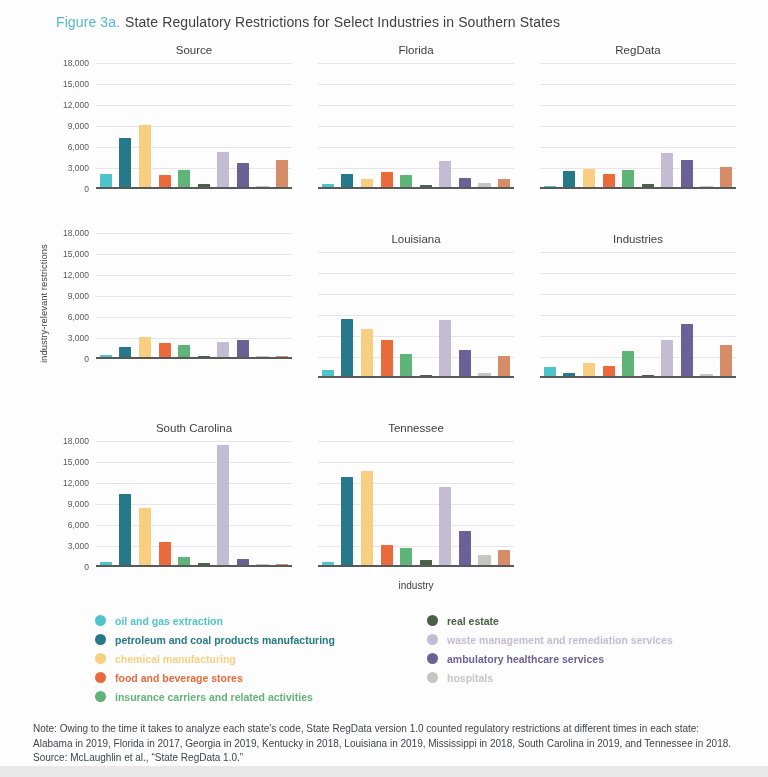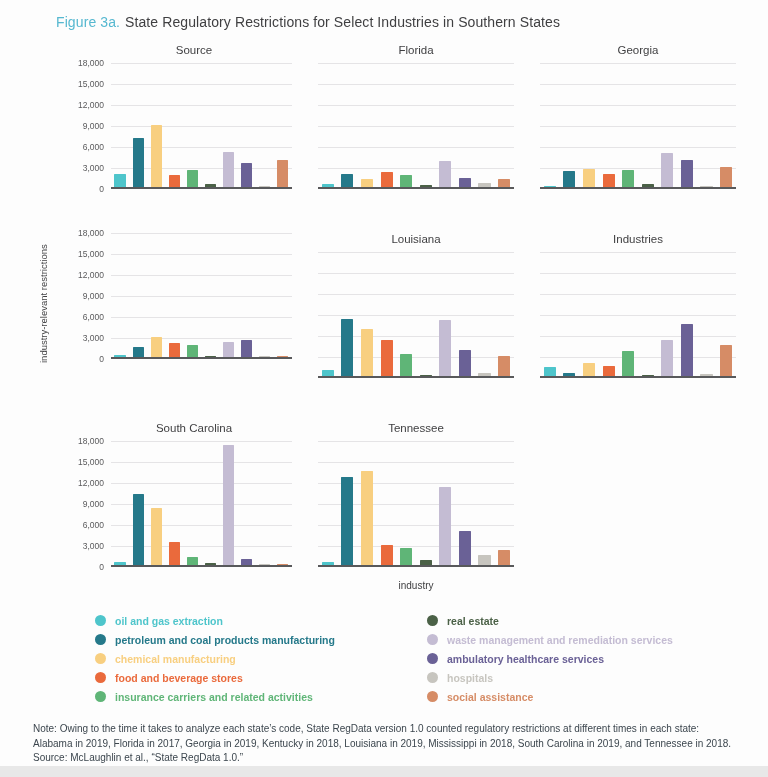--- a/index.html
+++ b/index.html
@@ -43,21 +43,20 @@
     color: #3f3f41;
     text-align: center;
     margin-bottom: 7px;
   }
   .first-col .chart-title { padding-left: 38px; }
   .chart-body { display: flex; }
   .yaxis {
     position: relative;
     width: 38px; height: 126px;
     flex: 0 0 38px;
-    margin-left: 15px;
   }
   .tick {
     position: absolute;
     right: 7px;
     transform: translateY(-50%);
     font-size: 8.5px;
     color: #5a5a5c;
     white-space: nowrap;
   }
   .plot {
@@ -218,21 +217,21 @@
               <div class="slot">
                 <div class="bar" title="hospitals: 600" style="height: 4.2px; background: rgb(199, 197, 191);"></div>
               </div>
               <div class="slot">
                 <div class="bar" title="social assistance: 1200" style="height: 8.4px; background: rgb(214, 140, 102);"></div>
               </div>
             </div>
           </div>
         </div>
         <div class="chart-cell">
-          <div class="chart-title">Georgia</div>
+          <div class="chart-title">RegData</div>
           <div class="chart-body">
             <div class="plot">
               <div class="slot">
                 <div class="bar" title="oil and gas extraction: 100" style="height: 1px; background: rgb(78, 197, 203);"></div>
               </div>
               <div class="slot">
                 <div class="bar" title="petroleum and coal products manufacturing: 2300" style="height: 16.1px; background: rgb(37, 121, 138);"></div>
               </div>
               <div class="slot">
                 <div class="bar" title="chemical manufacturing: 2600" style="height: 18.2px; background: rgb(248, 207, 128);"></div>
@@ -500,24 +499,20 @@
           <span style="color: rgb(196, 188, 211);">waste management and remediation services</span>
         </div>
         <div class="legend-item">
           <div class="legend-dot" style="background: rgb(106, 97, 150);"></div>
           <span style="color: rgb(106, 97, 150);">ambulatory healthcare services</span>
         </div>
         <div class="legend-item">
           <div class="legend-dot" style="background: rgb(199, 197, 191);"></div>
           <span style="color: rgb(199, 197, 191);">hospitals</span>
         </div>
-        <div class="legend-item">
-          <div class="legend-dot" style="background: rgb(214, 140, 102);"></div>
-          <span style="color: rgb(214, 140, 102);">social assistance</span>
-        </div>
       </div>
   </div>
 
   <div class="note">Note: Owing to the time it takes to analyze each state’s code, State RegData version 1.0 counted regulatory restrictions at different times in each state: Alabama in 2019, Florida in 2017, Georgia in 2019, Kentucky in 2018, Louisiana in 2019, Mississippi in 2018, South Carolina in 2019, and Tennessee in 2018.</div>
   <div class="note source">Source: McLaughlin et al., “State RegData 1.0.”</div>
 
   <div class="bottom-strip"></div>
 </div>
 
 </body></html>

